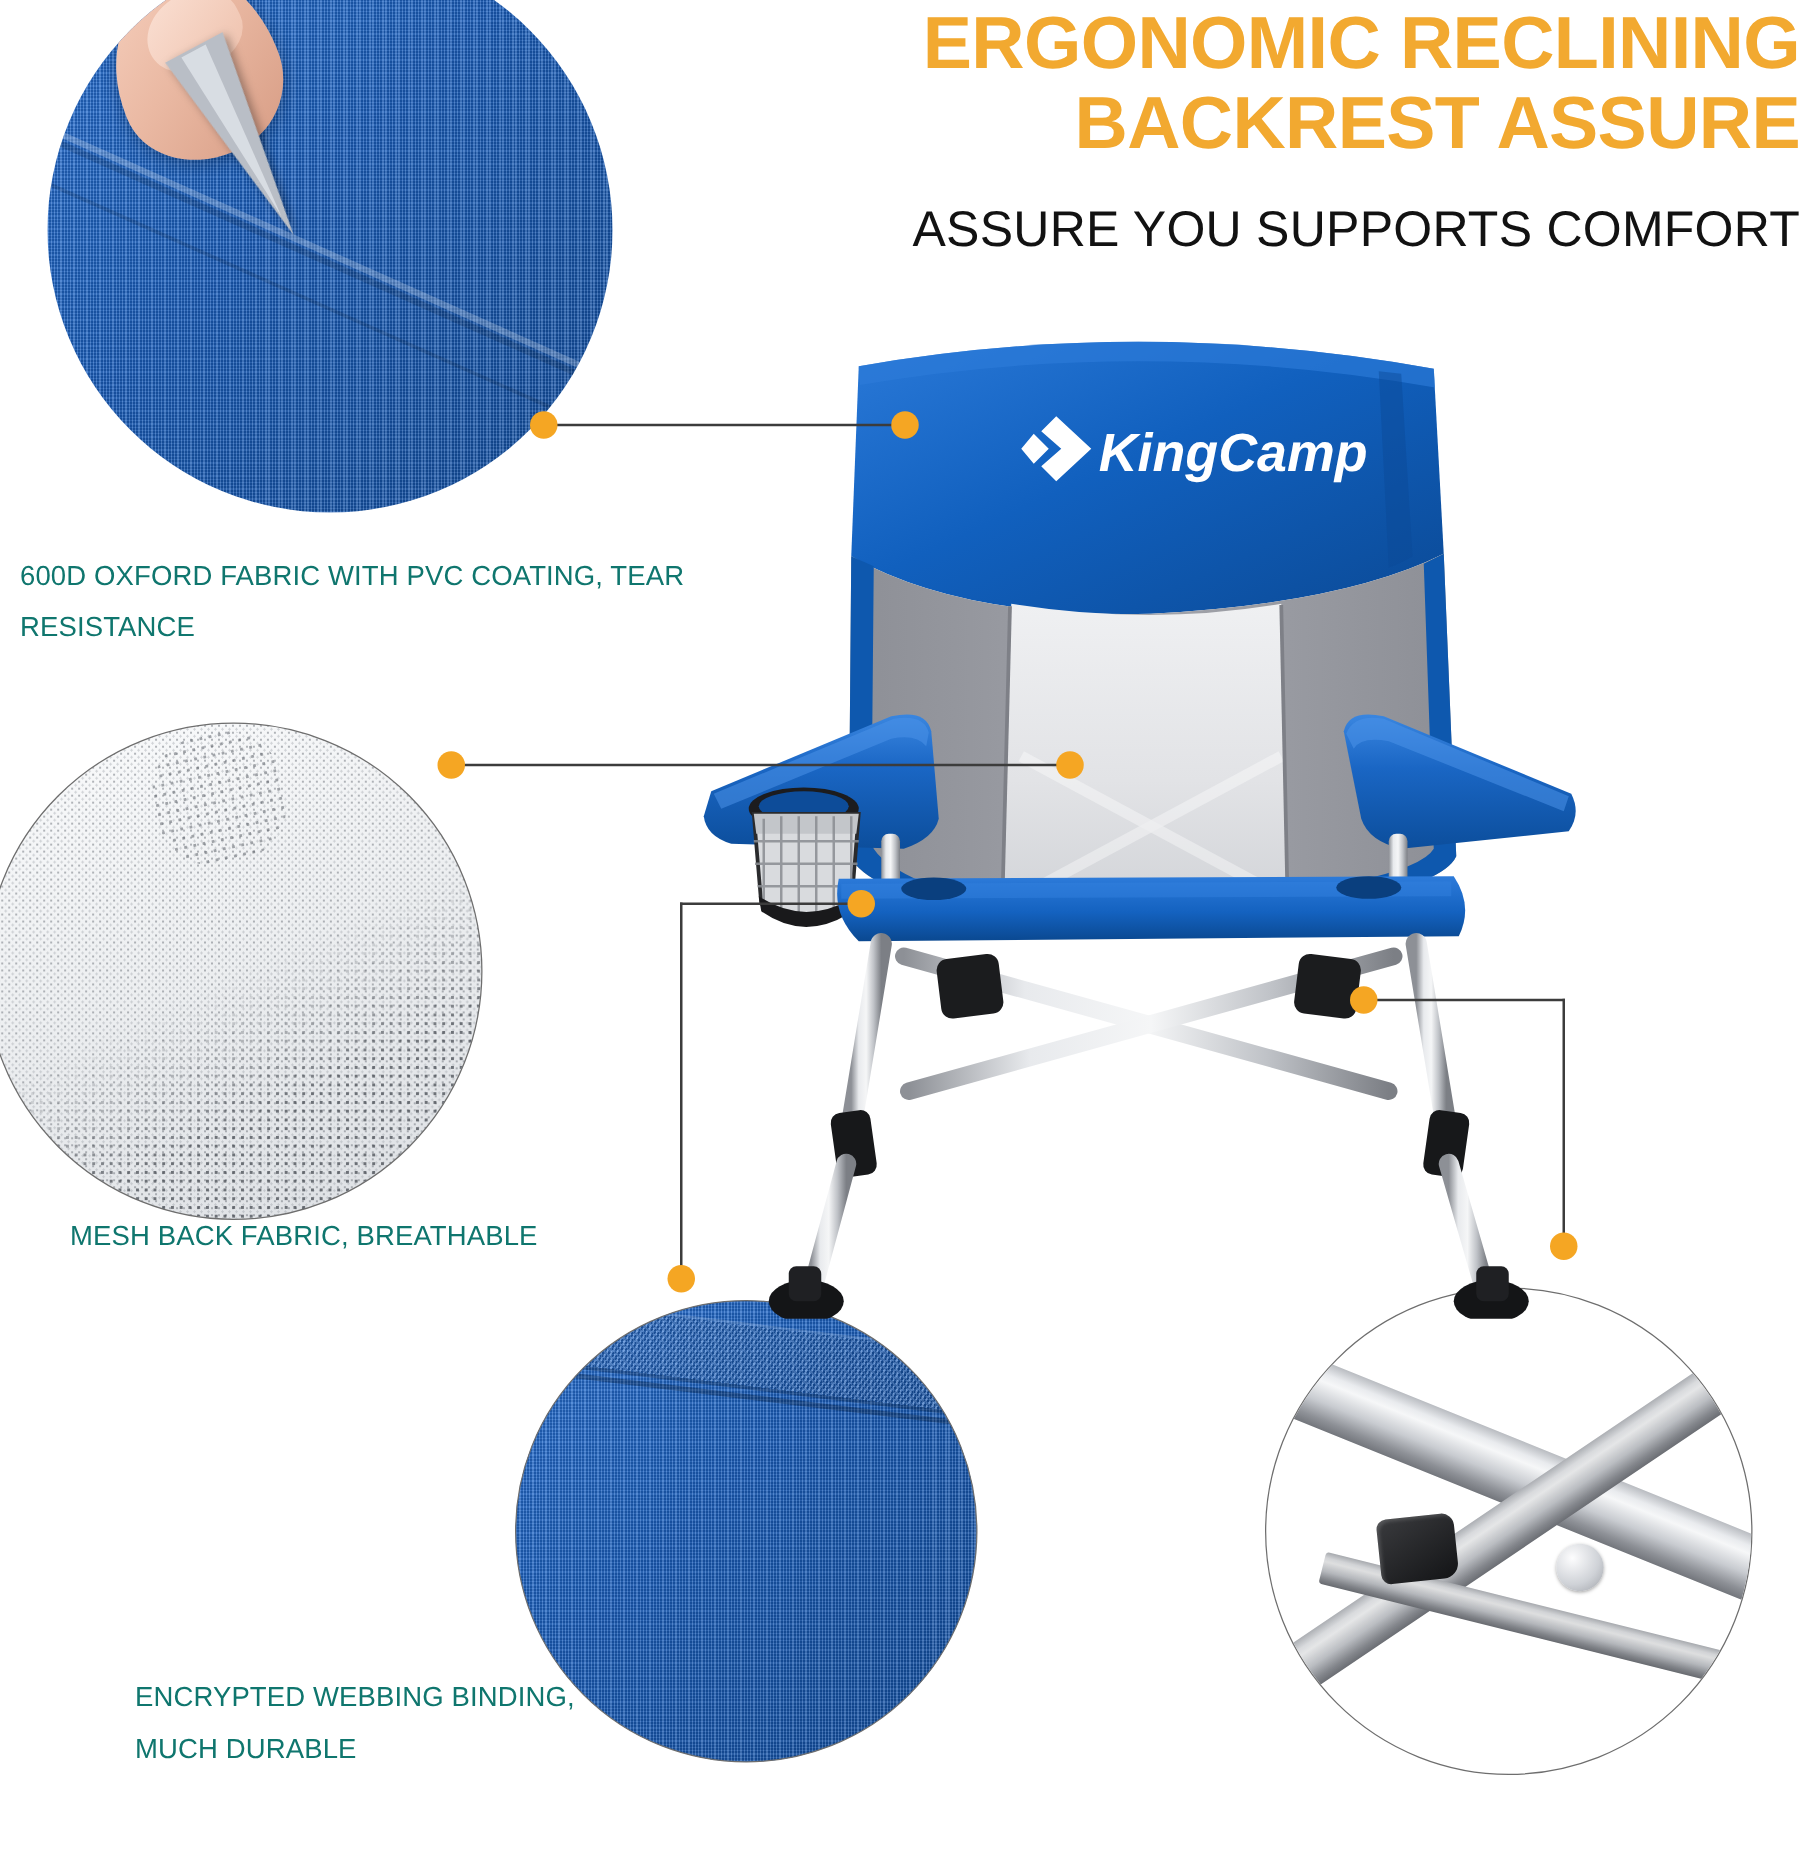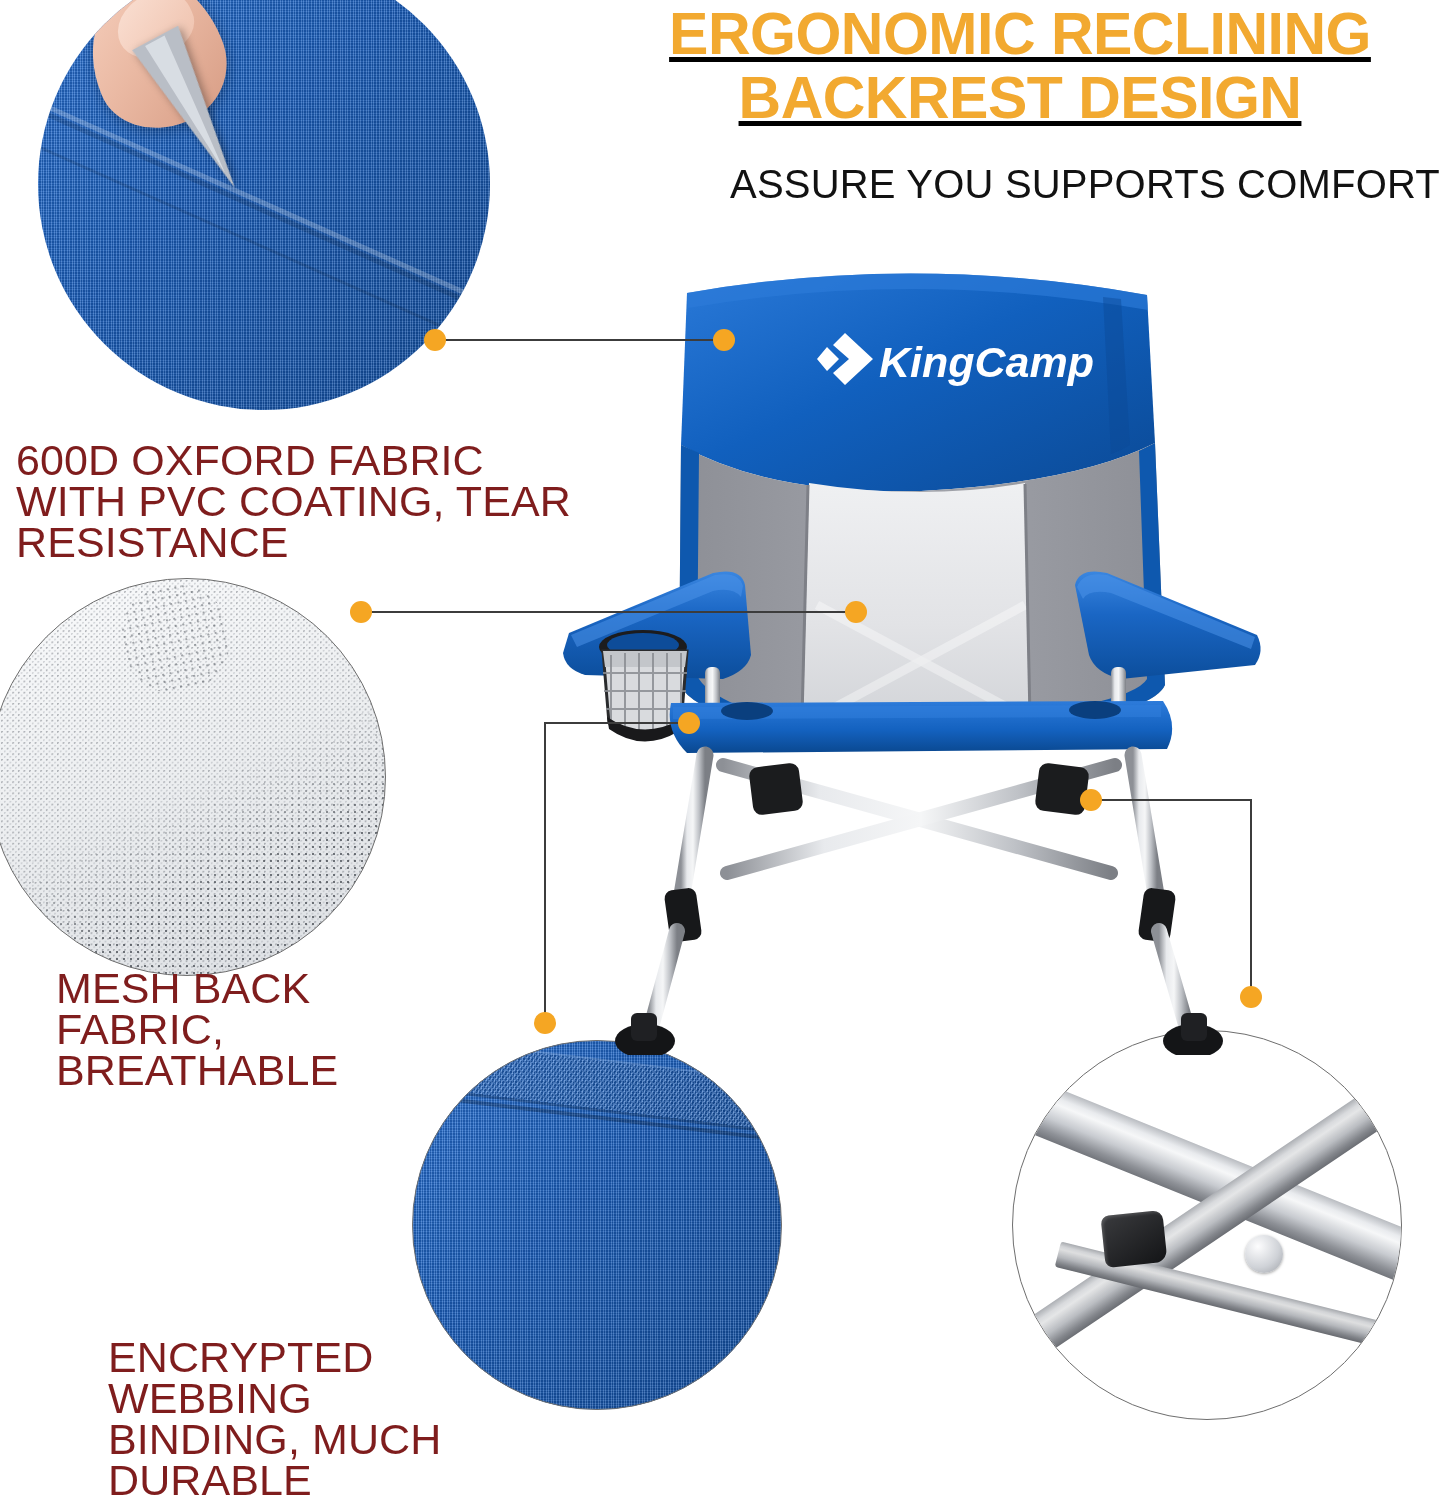--- a/index.html
+++ b/index.html
@@ -8,22 +8,21 @@
     width:1453px; height:1500px;
     position:relative;
     font-family:"Liberation Sans", sans-serif;
     overflow:hidden;
   }
   .stage { position:absolute; inset:0; }
 
   
   .headline {
     position:absolute; left:600px; top:2px; width:840px;
-    text-align:center;
-    text-decoration:underline;
+    text-align:right;
   }
   .headline .l1, .headline .l2 {
     display:block;
     color:#F2A930;
     font-weight:700;
     font-size:59px;
     line-height:64px;
     letter-spacing:-0.5px;
     white-space:nowrap;
   }
@@ -34,22 +33,22 @@
     font-weight:400;
     font-size:40px;
     line-height:48px;
     letter-spacing:0.2px;
     white-space:nowrap;
   }
 
   
   .caption {
     position:absolute;
-    color:#7f1d1d;
-    font-size:43px;
+    color:#0f766e;
+    font-size:22px;
     line-height:41px;
     font-weight:400;
     letter-spacing:0.1px;
   }
   .cap-fabric  { left:16px;  top:440px; width:570px; }
   .cap-mesh    { left:56px;  top:968px; width:430px; }
   .cap-webbing { left:108px; top:1337px; width:400px; }
   .cap-steel   { left:890px; top:1418px; width:555px; text-align:right; }
 
   
@@ -112,21 +111,21 @@
   #chair { position:absolute; left:555px; top:255px; width:720px; height:800px;text-align:right; }
   #chair svg { display:block; }
 </style>
 </head>
 <body>
 
 <div class="stage">
 
   <div class="headline">
     <span class="l1">ERGONOMIC RECLINING</span>
-    <span class="l2">BACKREST DESIGN</span>
+    <span class="l2">BACKREST ASSURE</span>
   </div>
   <div class="subhead">ASSURE YOU SUPPORTS COMFORT</div>
 
   <div class="circ oxford" style="left:38px; top:-42px; width:452px; height:452px; border:none;">
 
     <div style="position:absolute;left:-20%;top:56%;width:150%;height:5px;background:rgba(255,255,255,.22);transform:rotate(24deg);box-shadow:0 7px 0 rgba(0,0,0,.13);"></div>
     <div style="position:absolute;left:-20%;top:66%;width:150%;height:3px;background:rgba(0,0,0,.12);transform:rotate(24deg);"></div>
 
     <div style="position:absolute;left:52px;top:20px;width:132px;height:150px;
                 background:linear-gradient(145deg,#f6cfbd 0%,#eab9a3 45%,#d79c84 100%);

